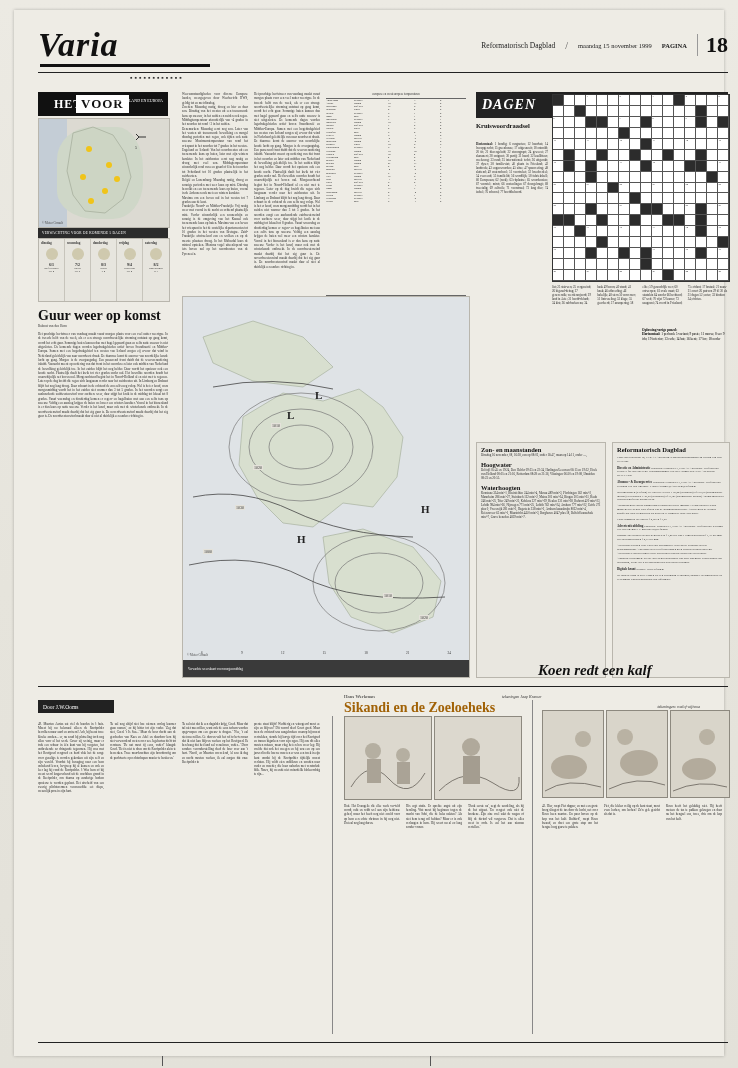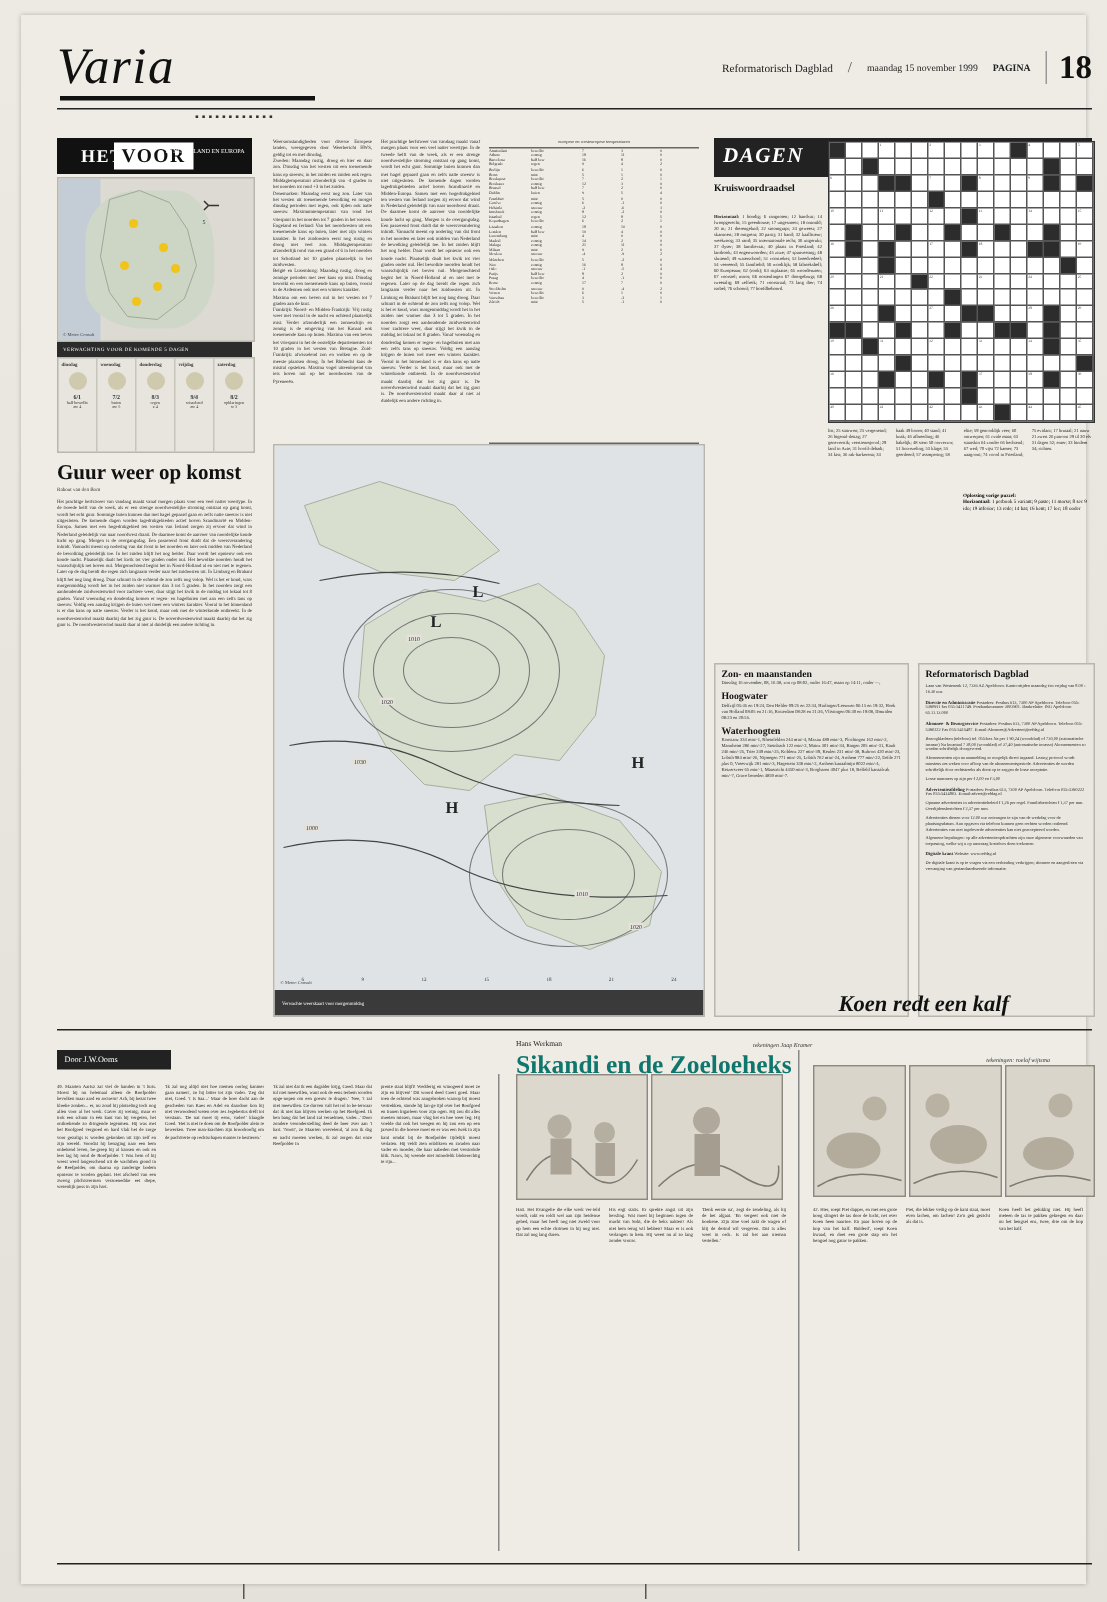--- a/index.html
+++ b/index.html
@@ -5,21 +5,21 @@
   html,body{margin:0;padding:0;background:#8e8e8e;}
   body{font-family:"Liberation Serif", serif;}
   .page{
     position:relative;width:738px;height:1068px;background:#e9e7e0;
     background-image:linear-gradient(180deg,#eceae3 0%,#e6e4dc 55%,#e3e1d9 100%);
     overflow:hidden;
   }
   .sheet{position:absolute;left:14px;top:10px;width:710px;height:1046px;background:#eeece5;box-shadow:0 0 3px rgba(0,0,0,.25);}
   
   .masthead{position:absolute;left:24px;top:16px;width:690px;height:46px;}
-  .varia{font-family:"Liberation Serif",serif;font-weight:normal;font-style:italic;font-size:34px;letter-spacing:1px;color:#111;}
+  .varia{font-family:"Liberation Serif",serif;font-weight:bold;font-style:italic;font-size:34px;letter-spacing:1px;color:#111;}
   .varia-underline{position:absolute;left:2px;top:38px;width:170px;height:3px;background:#111;}
   .varia-dots{position:absolute;left:92px;top:48px;font-size:7px;letter-spacing:2px;color:#333;}
   .mast-right{position:absolute;right:0;top:8px;display:flex;align-items:center;gap:10px;}
   .mast-paper{font-size:7.5px;color:#222;}
   .mast-date{font-size:6.5px;color:#222;}
   .mast-pagina{font-size:6.5px;font-weight:bold;color:#222;}
   .mast-num{font-size:22px;font-weight:bold;color:#111;border-left:1px solid #999;padding-left:8px;line-height:1;}
   .rule-top{position:absolute;left:24px;top:62px;width:690px;height:1px;background:#222;}
   
   .colblock{position:absolute;font-size:3.2px;line-height:1.35;text-align:justify;color:#2a2a2a;}
@@ -71,23 +71,23 @@
   .HL{position:absolute;font-size:11px;font-weight:bold;color:#222;font-family:"Liberation Serif",serif;}
   .synop .cap{position:absolute;left:4px;bottom:20px;font-size:3px;color:#444;}
   .synop .legend{position:absolute;left:0;right:0;bottom:0;height:17px;background:#3a3a3a;color:#fff;font-size:3.2px;display:flex;align-items:center;padding-left:5px;}
   .mid-rule{position:absolute;left:24px;top:676px;width:690px;height:1px;background:#222;}
   
   .doorbar{position:absolute;left:24px;top:690px;width:76px;height:13px;background:#222;color:#fff;font-size:5.5px;display:flex;align-items:center;padding-left:5px;box-sizing:border-box;}
   .wtitle{position:absolute;left:106px;top:680px;font-size:23px;font-style:italic;color:#111;font-family:"Liberation Serif",serif;}
   .col-rule{position:absolute;top:706px;width:1px;background:#888;}
   .bodytext{position:absolute;font-size:3.15px;line-height:1.33;text-align:justify;color:#262626;}
   .sik-author{position:absolute;left:330px;top:684px;font-size:5px;color:#222;}
-  .sik-title{position:absolute;left:330px;top:690px;font-size:17px;font-weight:bold;color:#0f766e;}
+  .sik-title{position:absolute;left:330px;top:690px;font-size:14px;font-weight:bold;color:#a16207;}
   .sik-credit{position:absolute;left:488px;top:684px;font-size:4px;font-style:italic;color:#333;}
-  .koen-title{position:absolute;left:524px;top:652px;font-size:15px;font-weight:bold;font-style:italic;color:#111;margin-left:21px;}
+  .koen-title{position:absolute;left:524px;top:652px;font-size:15px;font-weight:bold;font-style:italic;color:#111;}
   .koen-credit{position:absolute;right:24px;top:694px;font-size:4px;font-style:italic;color:#333;}
   .strip{position:absolute;background:#ddd9cf;border:.5px solid #8d897f;overflow:hidden;}
   .foot-rule{position:absolute;left:24px;top:1032px;width:690px;height:1px;background:#222;}
   .crop-mark{position:absolute;width:1px;height:10px;background:#555;}
 </style>
 </head>
 <body>
 
 <div class="page">
  <div class="sheet">

